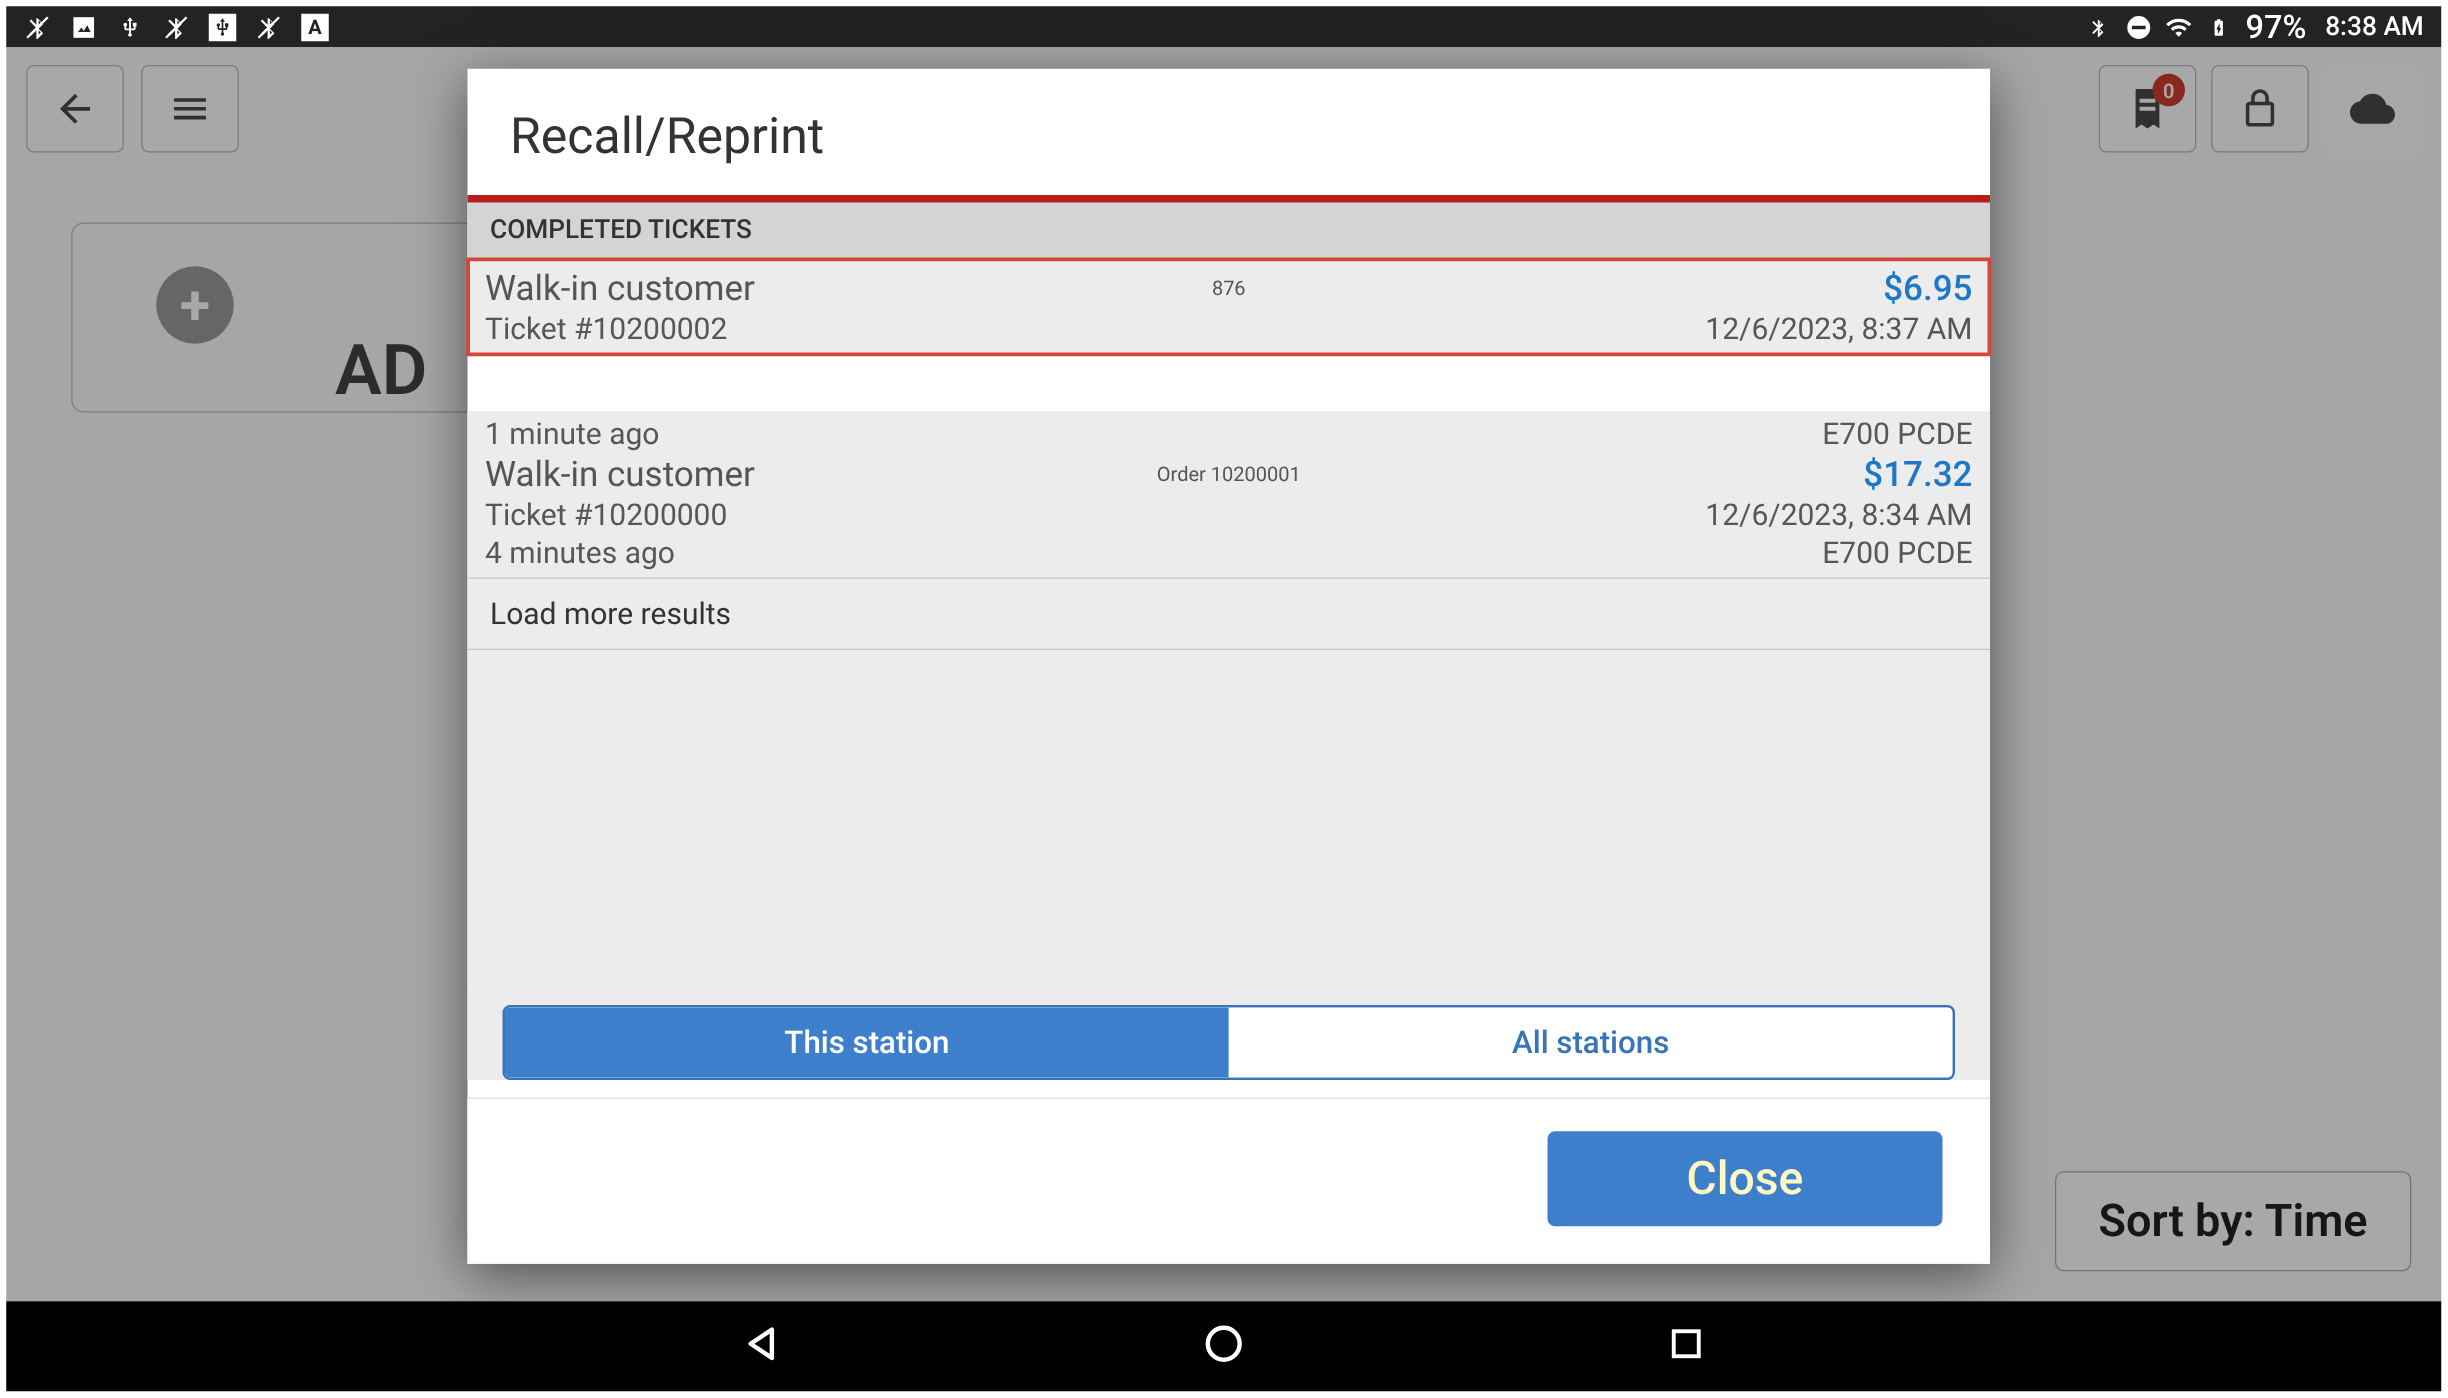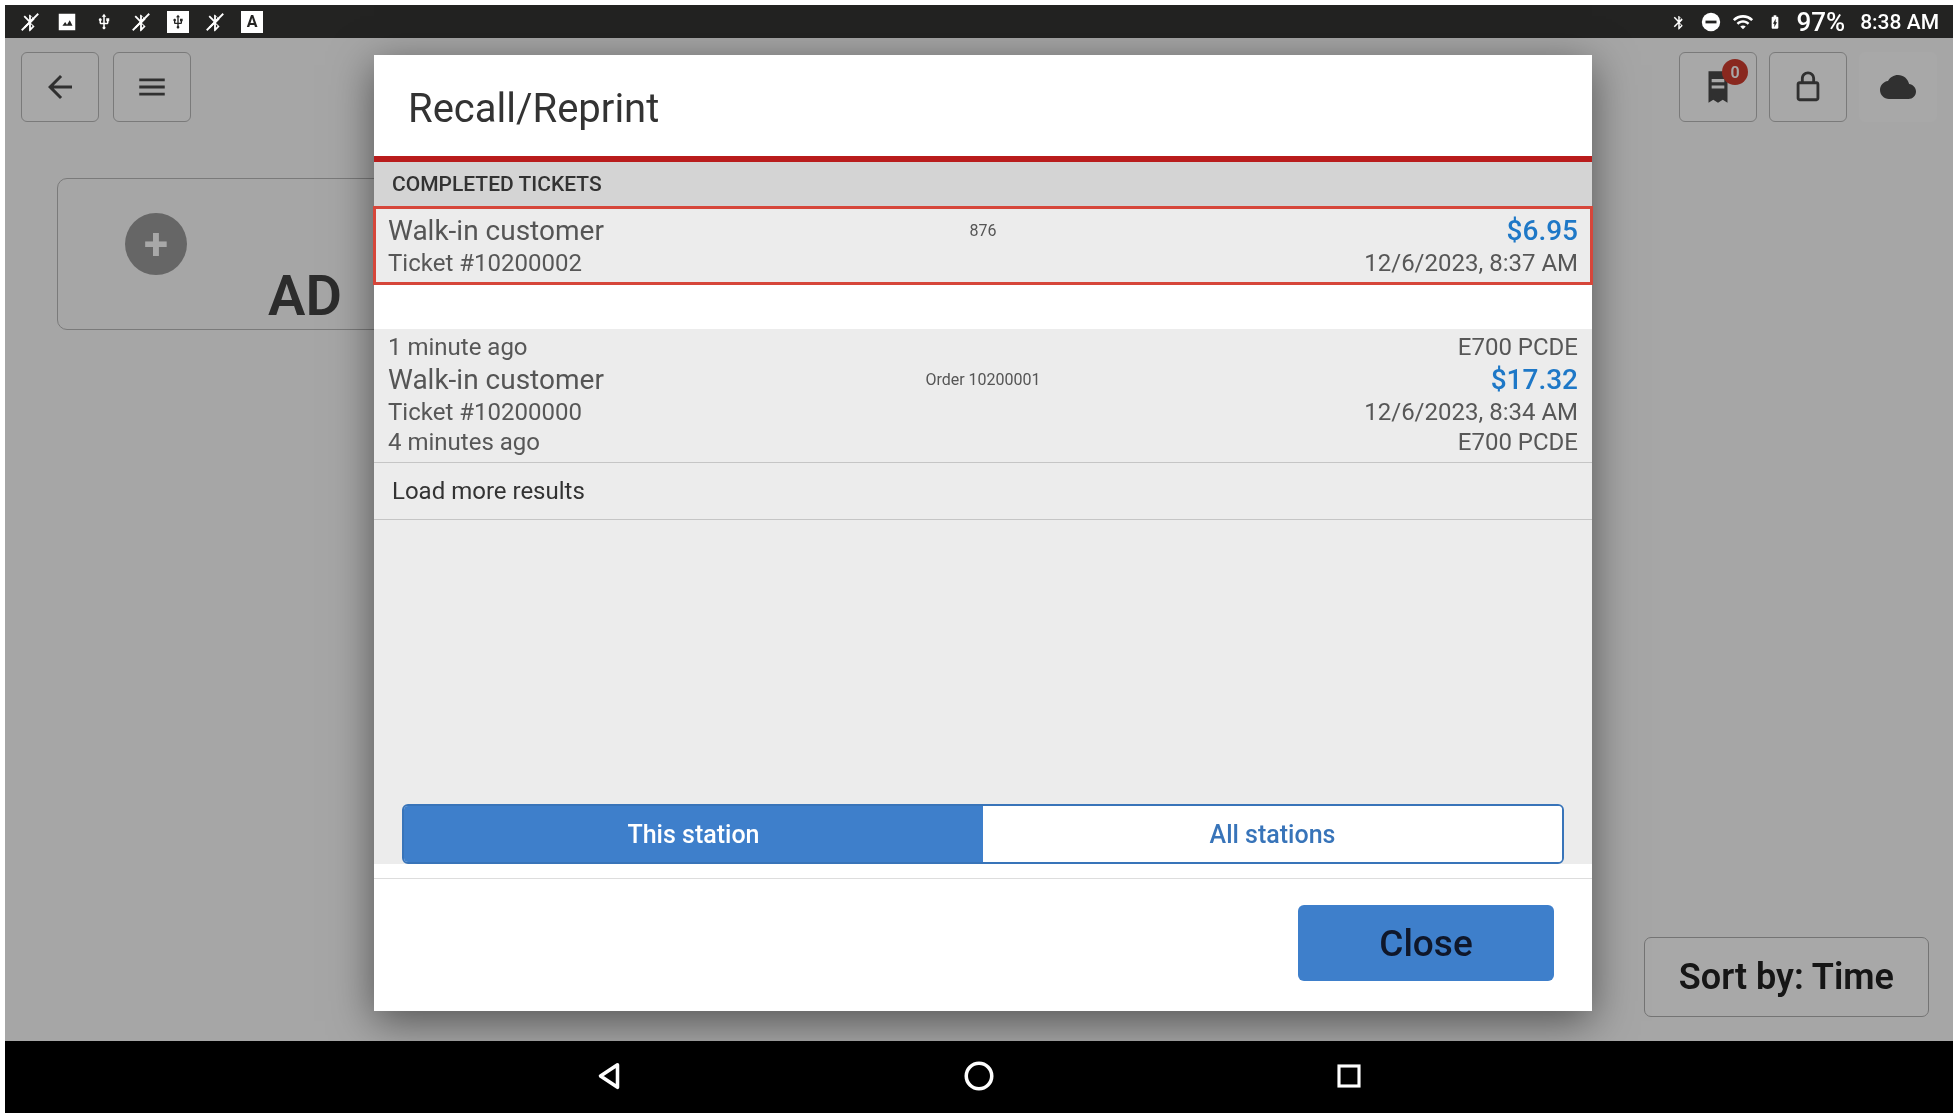--- a/index.html
+++ b/index.html
@@ -59,21 +59,21 @@
 
     .modal-body-pad { background:#ececec; height:270px; }
 
     .station-toggle { display:flex; margin:0 28px 14px; border:2px solid #3874b9; border-radius:6px; overflow:hidden; height:60px; font-size:25px; font-weight:500; background:#ececec; }
     .station-half { flex:1; display:flex; align-items:center; justify-content:center; cursor:pointer; }
     .station-half.active { background:#3e7fcb; color:#fff; }
     .station-half.inactive { background:#fff; color:#3874b9; }
     .station-wrap { background:#ececec; padding-top:14px; }
 
     .modal-footer { background:#fff; padding:26px 38px 30px; display:flex; justify-content:flex-end; border-top:1px solid #ddd; }
-    .close-btn { width:256px; height:76px; background:#3e7fcb; color:#0f172a; border:none; border-radius:6px; font-size:37px; font-weight:500; cursor:pointer; }
+    .close-btn { width:316px; height:76px; background:#3e7fcb; color:#fef9c3; border:none; border-radius:6px; font-size:37px; font-weight:500; cursor:pointer; }
   </style>
 </head>
 <body>
 
 <div class="outer-frame">
 <div class="tablet">
 
   <div class="statusbar">
     <div class="status-left">
       <span class="status-ic">

